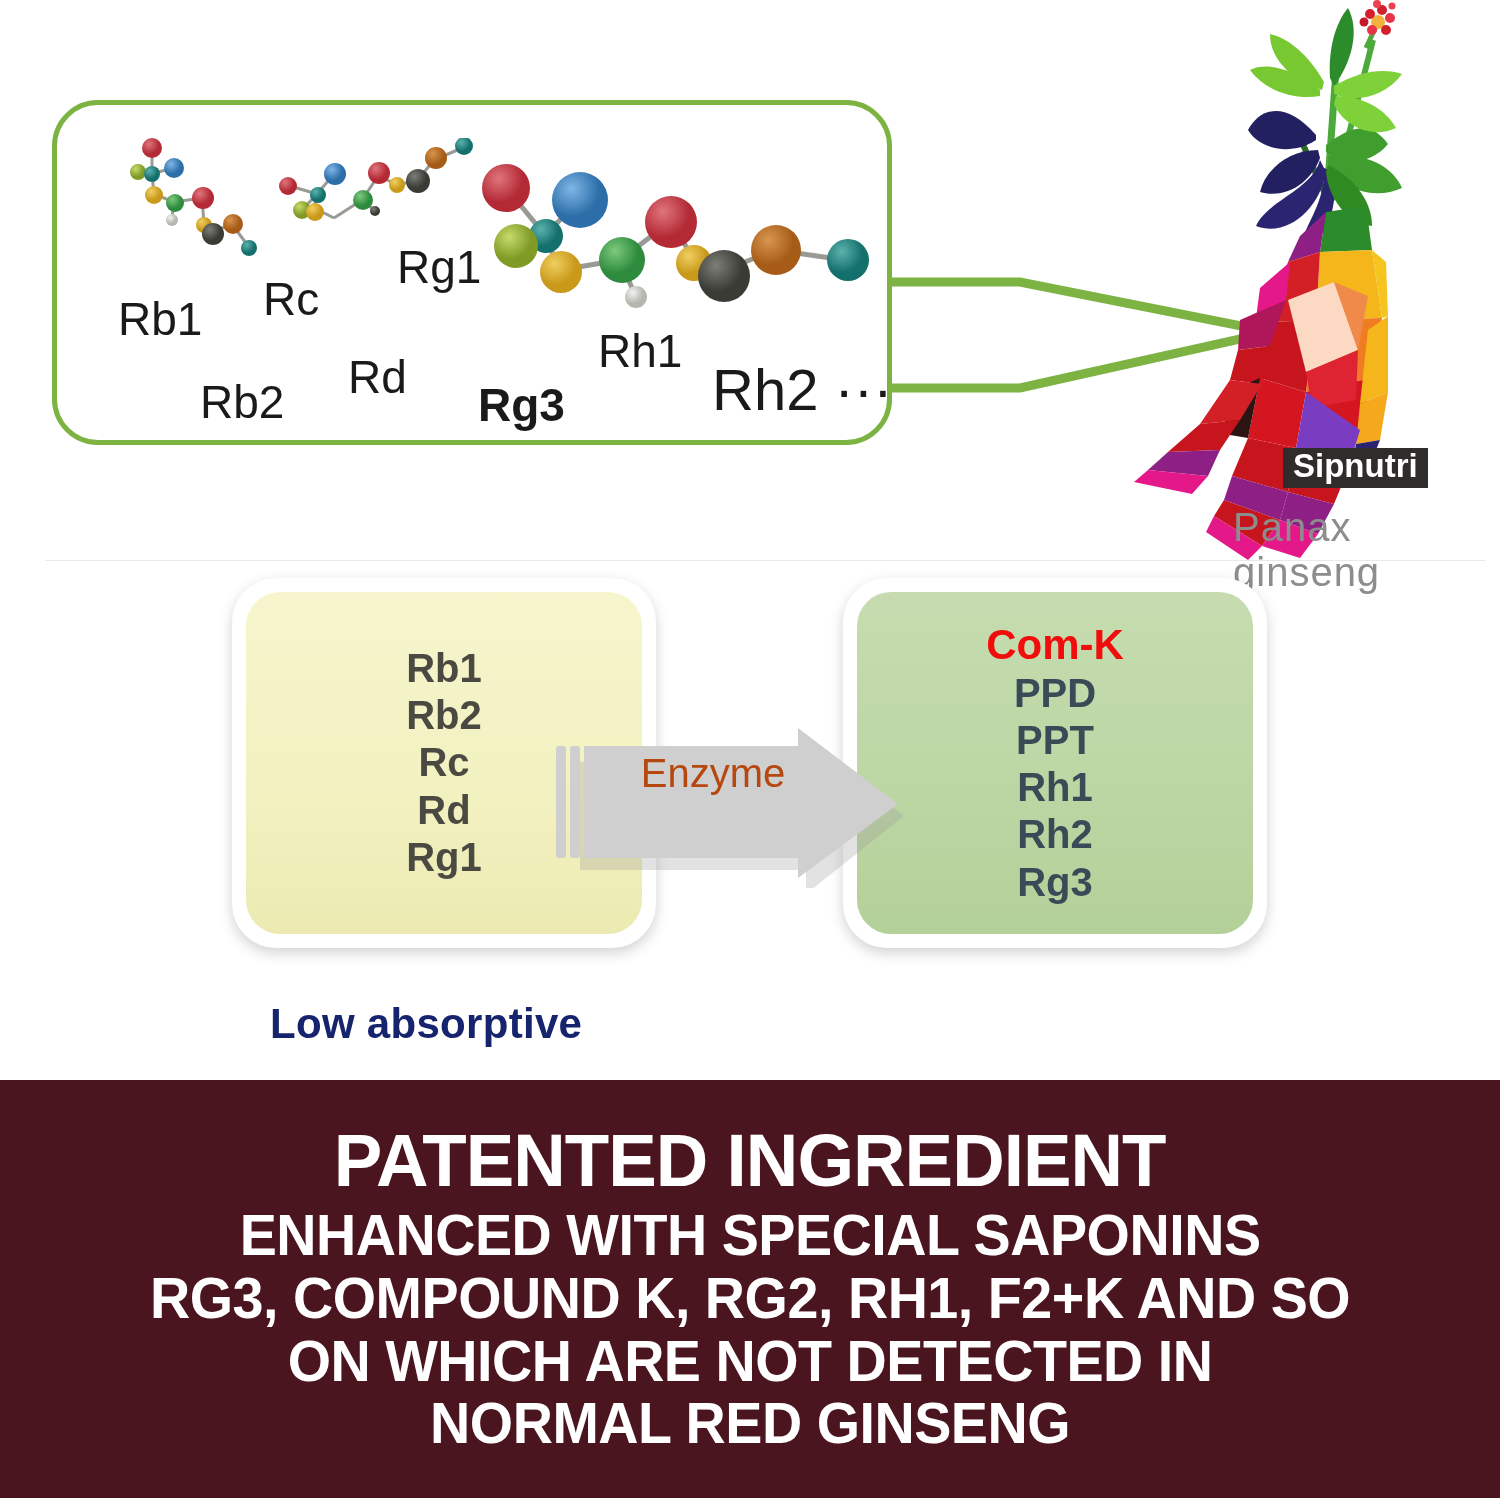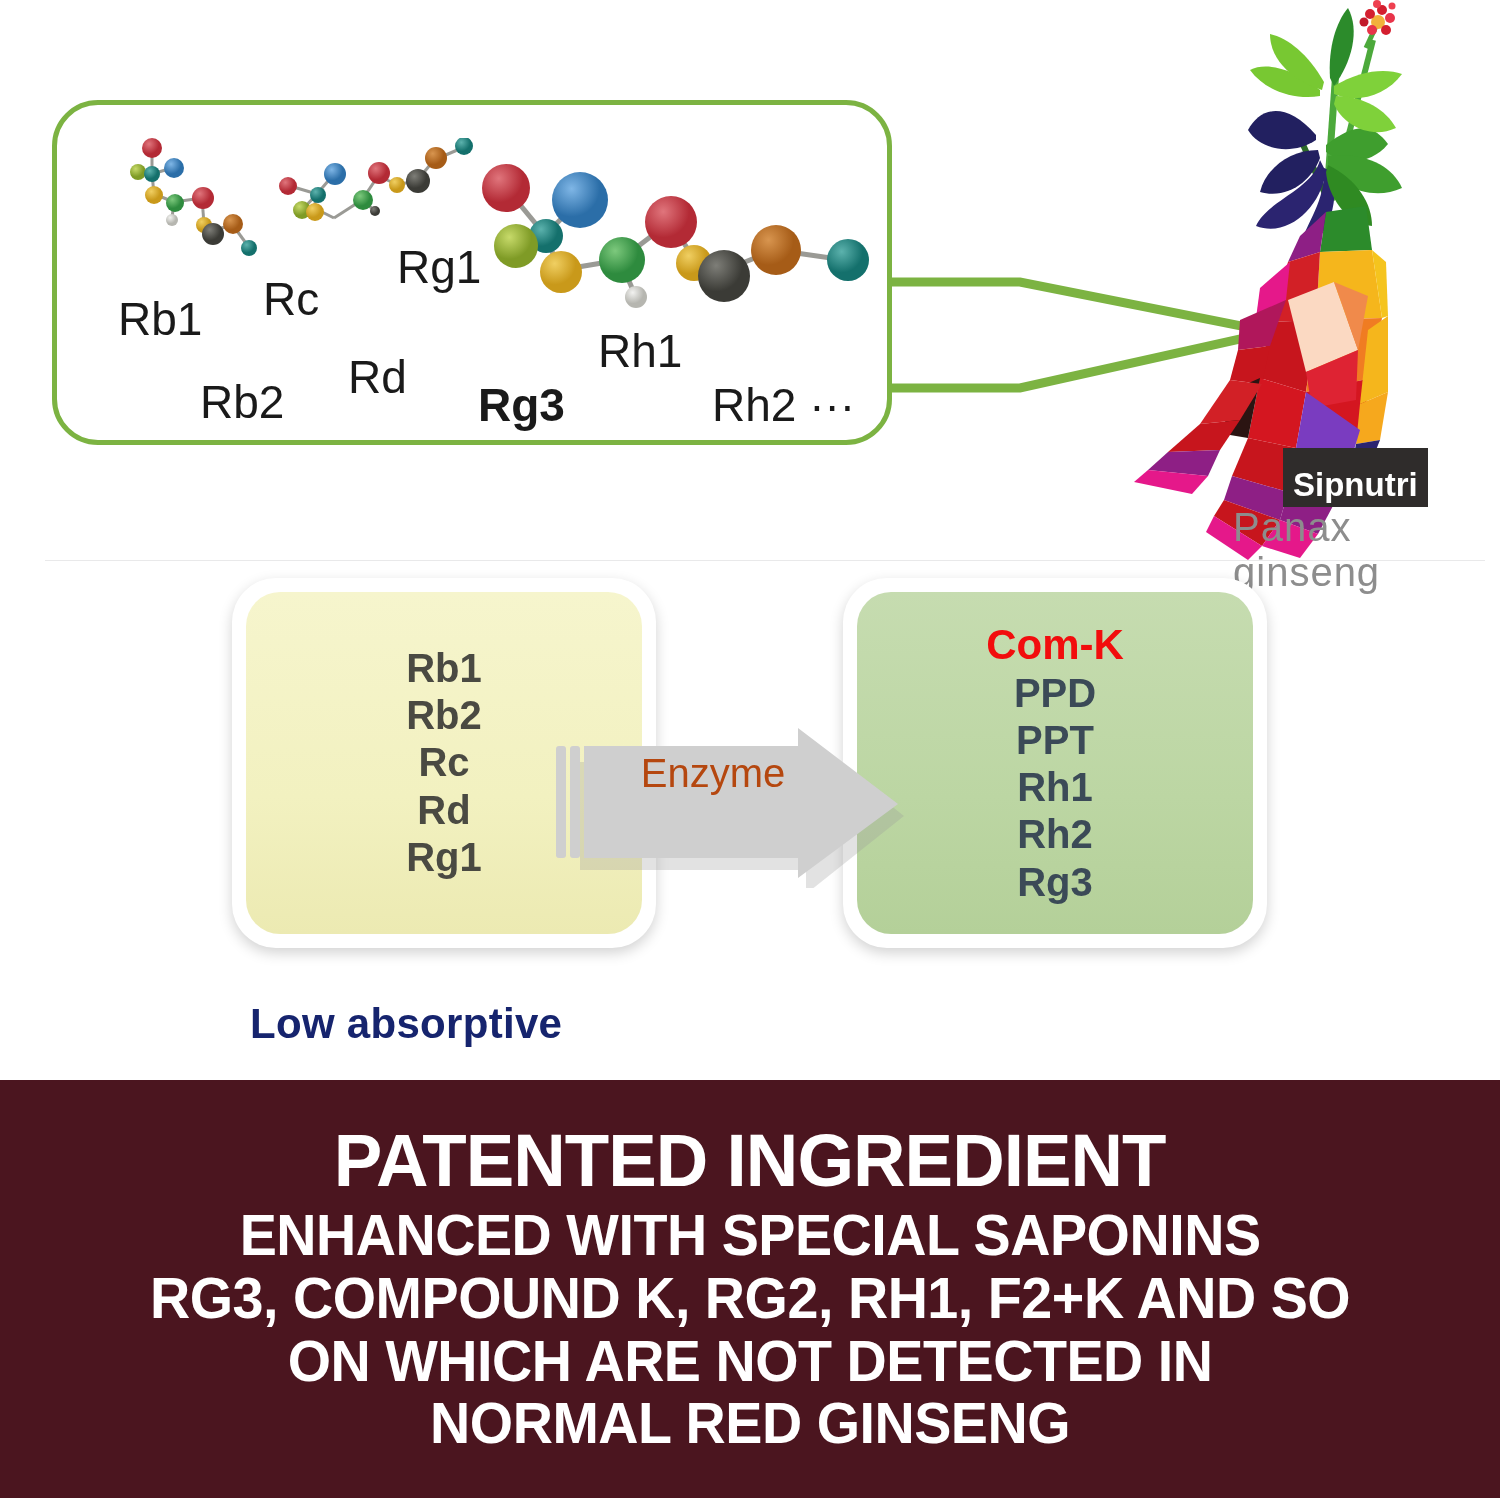--- a/index.html
+++ b/index.html
@@ -17,21 +17,21 @@
   .callout-tail{position:absolute;left:880px;top:270px;width:400px;height:130px;}
 
   .mol-label{position:absolute;color:#1a1a1a;font-family:"Liberation Sans",sans-serif;white-space:nowrap;}
 
   
   .mol{position:absolute;}
 
   
   .plant{position:absolute;left:1120px;top:0px;width:380px;height:560px;}
   .badge{position:absolute;left:1283px;top:448px;background:#2f2c2b;color:#ffffff;
-         font-weight:bold;font-size:33px;padding:20px 10px 6px 10px;letter-spacing:0px;line-height:1;}
+         font-weight:bold;font-size:33px;padding:1px 10px 6px 10px;letter-spacing:0px;line-height:1;}
   .species{position:absolute;left:1233px;top:505px;color:#8d8d8d;font-size:40px;letter-spacing:1px;}
 
   
   .box{position:absolute;border-radius:44px;box-sizing:border-box;}
   .box-outer{background:#ffffff;box-shadow:0 5px 14px rgba(0,0,0,.18);}
   .box-inner{position:absolute;left:14px;top:14px;right:14px;bottom:14px;border-radius:34px;}
 
   .yellow-box{left:232px;top:578px;width:424px;height:370px;}
   .yellow-inner{background:linear-gradient(180deg,#f6f5cd 0%,#f2f1c0 60%,#eceab2 100%);}
   .green-box{left:843px;top:578px;width:424px;height:370px;text-align:right;}
@@ -39,21 +39,21 @@
 
   .stack{position:absolute;left:0;right:0;top:0;bottom:0;display:flex;flex-direction:column;
          align-items:center;justify-content:center;}
   .item{font-weight:bold;font-size:40px;color:#3b4a57;line-height:1.18;}
   .item.dark{color:#4a4a42;}
   .item.comk{color:#f20d0d;font-size:42px;}
 
   
   .arrow-wrap{position:absolute;left:548px;top:728px;width:360px;height:160px;}
   .caption{position:absolute;font-weight:bold;font-size:42px;letter-spacing:.3px;white-space:nowrap;}
-  .cap-low{left:250px;top:1000px;color:#16246e;}
+  .cap-low{left:270px;top:1000px;color:#16246e;}
   .cap-high{left:889px;top:1000px;color:#f20d0d;}
 
   
   .banner{position:absolute;left:0;top:1080px;width:1500px;height:418px;background:#4b151f;
           display:flex;flex-direction:column;align-items:center;justify-content:center;}
   .banner-h1{color:#ffffff;font-weight:bold;font-size:75px;line-height:1;letter-spacing:-1px;
              text-align:center;margin-bottom:6px;transform:scaleX(.97);}
   .banner-sub{color:#ffffff;font-weight:bold;font-size:58px;line-height:1.08;text-align:center;
               letter-spacing:-0.5px;transform:scaleX(.96);}
   .banner-sub div{white-space:nowrap;}
@@ -196,21 +196,21 @@
       <circle cx="378" cy="100" r="21" fill="url(#gT)"></circle>
     </svg>
 
     <span class="mol-label" style="left:118px;top:292px;font-size:46px;">Rb1</span>
     <span class="mol-label" style="left:263px;top:272px;font-size:46px;">Rc</span>
     <span class="mol-label" style="left:397px;top:240px;font-size:46px;">Rg1</span>
     <span class="mol-label" style="left:598px;top:324px;font-size:46px;">Rh1</span>
     <span class="mol-label" style="left:200px;top:375px;font-size:46px;">Rb2</span>
     <span class="mol-label" style="left:348px;top:350px;font-size:46px;">Rd</span>
     <span class="mol-label" style="left:478px;top:378px;font-size:46px;font-weight:bold;">Rg3</span>
-    <span class="mol-label" style="left:712px;top:378px;font-size:46px;">Rh2 ···</span>
+    <span class="mol-label" style="left:712px;top:356px;font-size:58px;">Rh2 ···</span>
 
     <svg class="plant" viewBox="0 0 380 560">
 
       <path d="M206 210 L216 70" stroke="#4ca93b" stroke-width="7" fill="none"></path>
       <path d="M212 200 L253 40" stroke="#4ca93b" stroke-width="6" fill="none"></path>
       <path d="M210 205 L172 120" stroke="#2d6b28" stroke-width="6" fill="none"></path>
 
       <path d="M196 135 C165 100 140 108 128 130 C140 150 172 156 196 140 Z" fill="#222060"></path>
       <path d="M198 150 C170 150 146 168 140 192 C168 200 192 180 200 158 Z" fill="#222060"></path>
       <path d="M200 160 C192 190 148 200 136 226 C168 238 200 208 206 172 Z" fill="#2b2470"></path>

